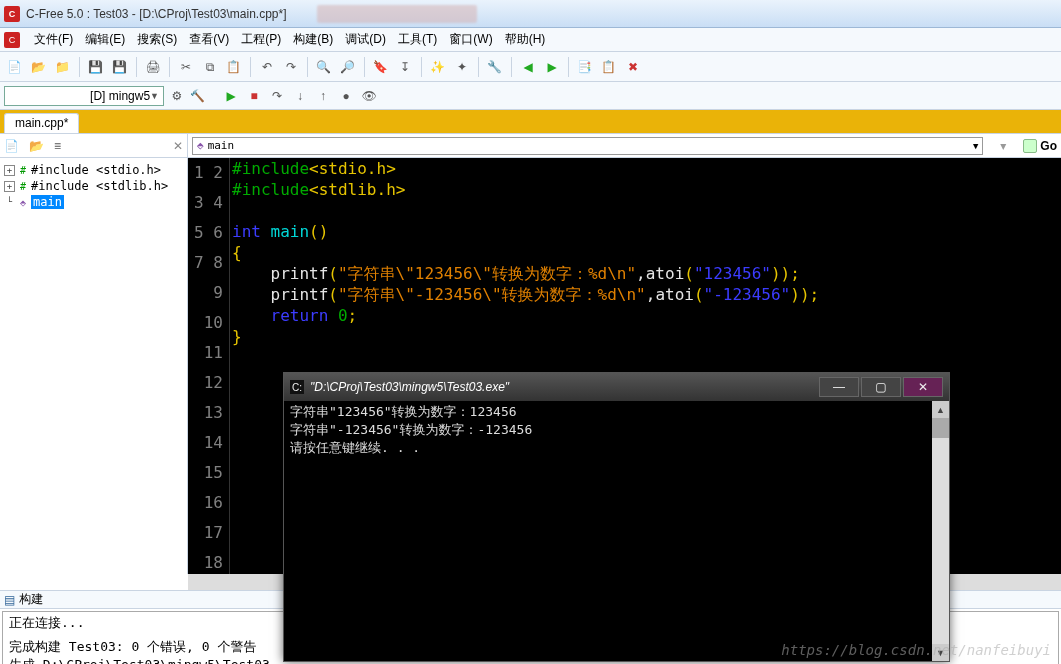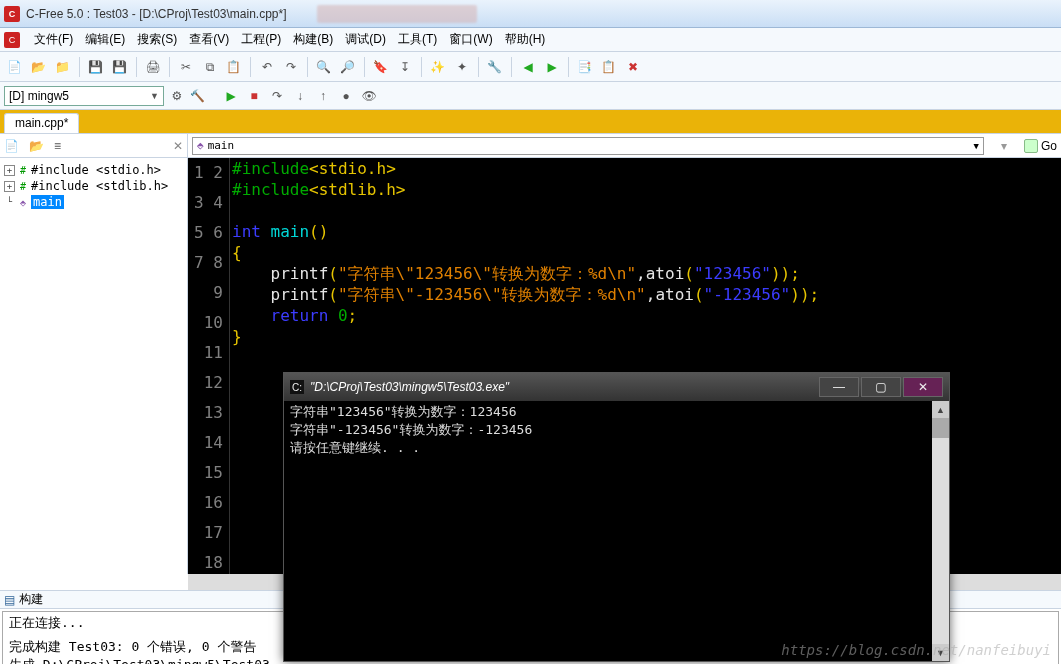--- a/index.html
+++ b/index.html
@@ -16,21 +16,21 @@
 .menubar .mb-icon { width:16px;height:16px;background:#c22;border-radius:2px;margin-right:8px;display:flex;align-items:center;justify-content:center;color:#fff;font-size:9px;}
 .menubar .menu-item { padding: 2px 6px; color: #000; cursor: default; }
 
 
 .toolbar { height: 30px; background: #f5f9fd; border-bottom: 1px solid #c9d4e2; display: flex; align-items: center; padding: 2px 4px; gap: 2px; }
 .tbtn { width: 22px; height: 22px; display: flex; align-items: center; justify-content: center; border-radius: 2px; cursor: default; color:#555;}
 .tsep { width: 1px; height: 20px; background: #c9d4e2; margin: 0 3px; }
 
 
 .toolbar2 { height: 28px; background: #f5f9fd; border-bottom: 1px solid #c9d4e2; display: flex; align-items: center; padding: 2px 4px; }
-.compiler-combo { width: 160px; height: 20px; border: 1px solid #7a9; background: #fff; font-size:12px; padding:0 4px; display:flex;align-items:center;justify-content:space-between;}
+.compiler-combo { width: 160px; height: 20px; border: 1px solid #7a9; background: #fff; font-size:12px; padding:0 4px; display:flex;align-items:center;justify-content:flex-end;}
 .compiler-combo .dd { font-size:9px;color:#555;}
 .mini-icons { display:flex; gap:3px; margin-left:4px; }
 .mini-icons .tbtn { width:18px;height:18px; }
 .debug-icons { display:flex;gap:3px;margin-left:14px; }
 .debug-icons .tbtn { width:20px;height:20px; }
 .play { color:#2a2;}
 .stop { color:#c33;}
 
 
 .tabstrip { height: 24px; background: #eab308; border-bottom: 1px solid #c9d4e2; display: flex; align-items: flex-end; padding-left:4px;}
@@ -53,21 +53,21 @@
 .tree .green { color:#090; }
 .tree .purple { color:#85a; }
 .tree .sel { background:#08f; color:#fff; padding:0 2px;}
 
 
 .editor-area { flex:1; display:flex; flex-direction:column; min-width:0;}
 .func-combo-row { height:24px; border-bottom:1px solid #c9d4e2; display:flex; align-items:center; padding:2px 4px; gap:17px;}
 .func-combo { flex:1; height:18px; border:1px solid #999; background:#fff; display:flex; align-items:center; font-family:Consolas,monospace; font-size:11px; padding:0 4px; justify-content:space-between;}
 .func-combo .fc-icon { color:#85a; margin-right:4px;}
 .func-combo .dd { font-size:9px;color:#000;}
-.go-block { display:flex;align-items:flex-start;gap:3px; }
+.go-block { display:flex;align-items:flex-start;gap:3px;font-weight:bold; }
 .go-block .go-icon { width:14px;height:14px;border:1px solid #8b8;background:#cfc;border-radius:2px;}
 .editor { flex:1; background:#000; display:flex; font-family: "NSimSun","Consolas",monospace; font-size:16px; overflow:hidden;}
 .gutter { width:42px; background:#000; color:#808080; border-right:1px solid #333; text-align:right; padding-right:6px; line-height:30px;}
 .code { flex:1; padding-left:2px; line-height:21px; white-space:pre; color:#fff; position:relative;}
 .kw-blue { color:#3c3cff; }
 .kw-yellow { color:#e6c400; }
 .kw-green { color:#00aa00; }
 .kw-cyan { color:#00d6d6; }
 .kw-purple { color:#e5e5e5; }
 .kw-orange { color:#e08000; }

